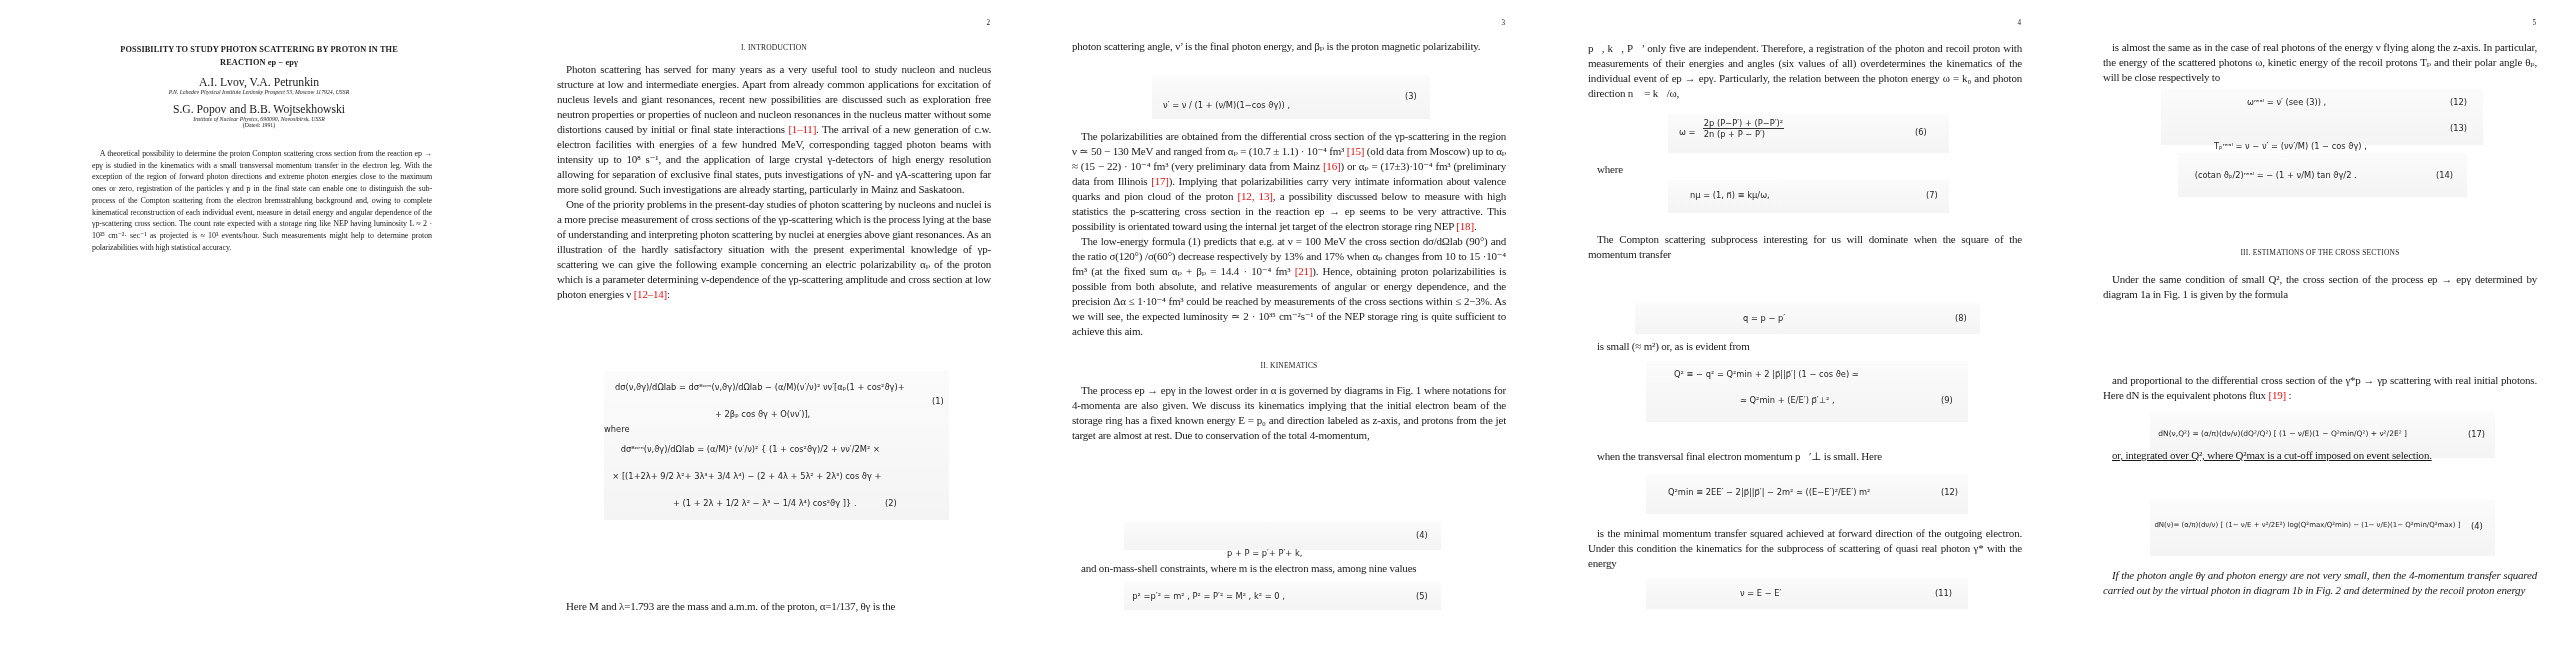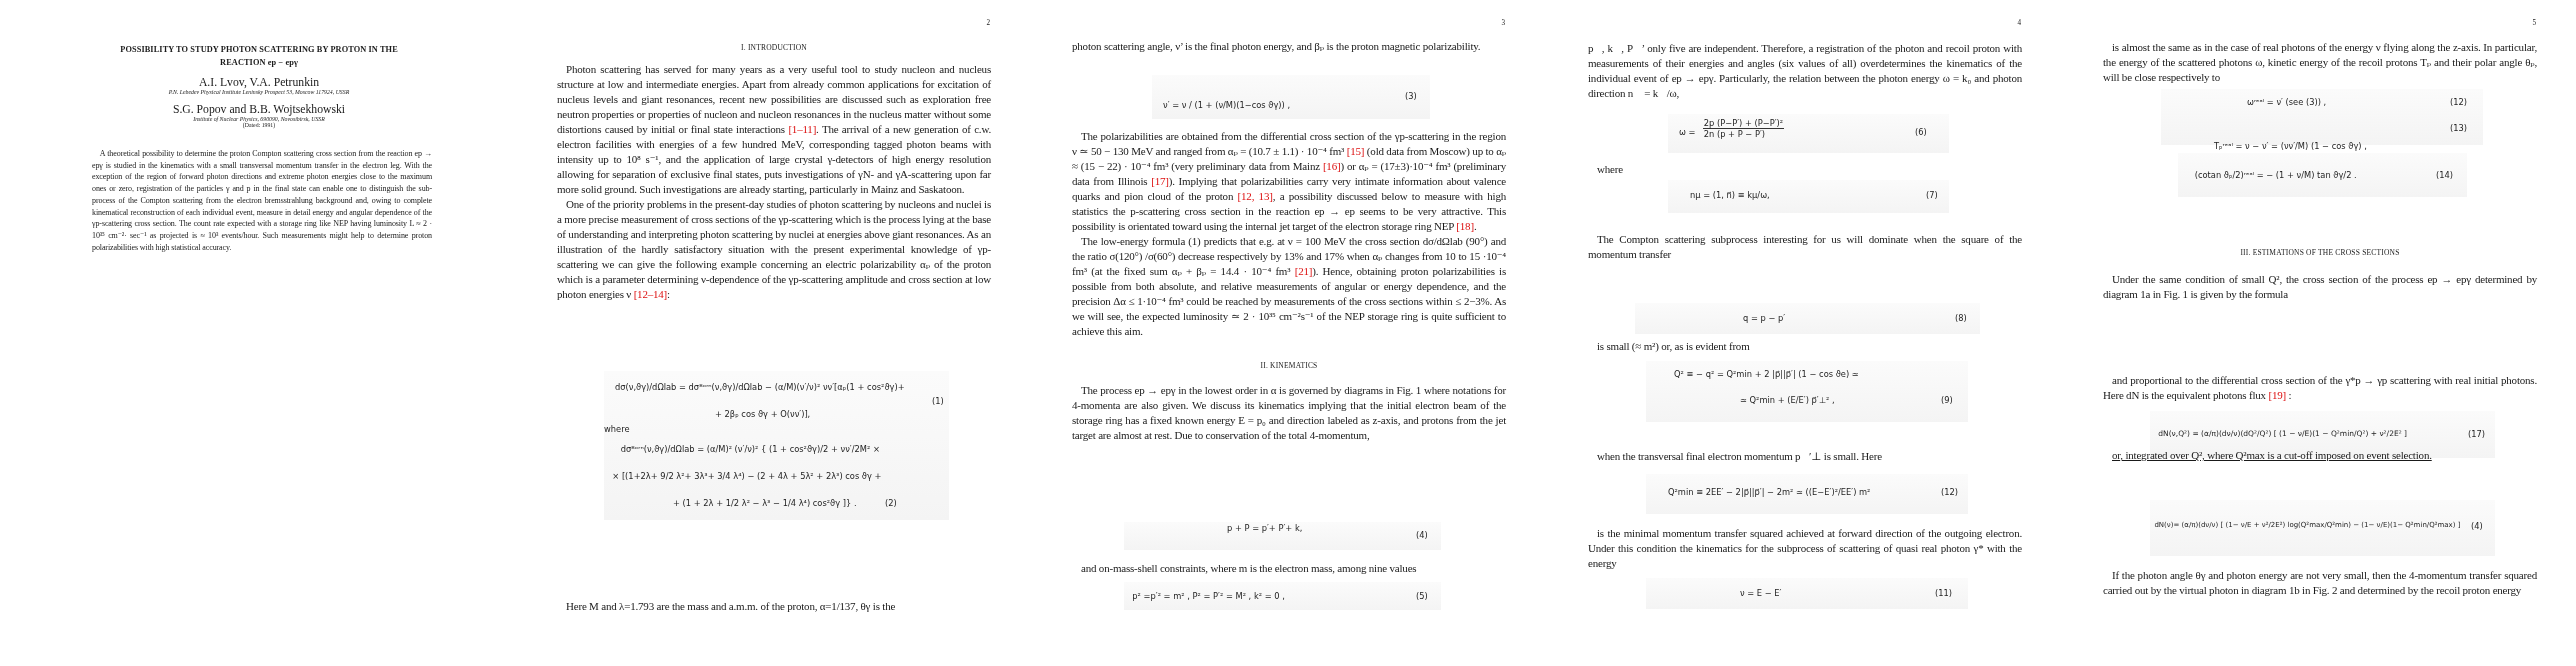--- a/index.html
+++ b/index.html
@@ -75,21 +75,21 @@
     <div class="eqline" style="left:11px; top:25px;">ν′ = ν / (1 + (ν/M)(1−cos ϑγ)) ,</div>
     <div class="eqline" style="left:253px; top:15.6px;">(3)</div>
   </div>
   <div class="col" style="top:129px;">
     <p class="txt ind"><span>The polarizabilities are obtained from the differential cross section of the γp-scattering in the region ν ≃ 50 − 130 MeV and ranged from αₚ = (10.7 ± 1.1) · 10⁻⁴ fm³ </span><span class="ref">[15]</span><span> (old data from Moscow) up to αₚ ≈ (15 − 22) · 10⁻⁴ fm³ (very preliminary data from Mainz </span><span class="ref">[16]</span><span>) or αₚ = (17±3)·10⁻⁴ fm³ (preliminary data from Illinois </span><span class="ref">[17]</span><span>). Implying that polarizabilities carry very intimate information about valence quarks and pion cloud of the proton </span><span class="ref">[12, 13]</span><span>, a possibility discussed below to measure with high statistics the p-scattering cross section in the reaction ep → ep seems to be very attractive. This possibility is orientated toward using the internal jet target of the electron storage ring NEP </span><span class="ref">[18]</span><span>.</span></p>
     <p class="txt ind"><span>The low-energy formula (1) predicts that e.g. at ν = 100 MeV the cross section dσ/dΩlab (90°) and the ratio σ(120°) /σ(60°) decrease respectively by 13% and 17% when αₚ changes from 10 to 15 ·10⁻⁴ fm³ (at the fixed sum αₚ + βₚ = 14.4 · 10⁻⁴ fm³ </span><span class="ref">[21]</span><span>). Hence, obtaining proton polarizabilities is possible from both absolute, and relative measurements of angular or energy dependence, and the precision Δα ≤ 1·10⁻⁴ fm³ could be reached by measurements of the cross sections within ≤ 2−3%. As we will see, the expected luminosity ≃ 2 · 10³⁵ cm⁻²s⁻¹ of the NEP storage ring is quite sufficient to achieve this aim.</span></p>
     <p class="sec" style="margin-top:22px;">II.   KINEMATICS</p>
     <p class="txt ind" style="margin-top:13.3px;">The process ep → epγ in the lowest order in α is governed by diagrams in Fig. 1 where notations for 4-momenta are also given. We discuss its kinematics implying that the initial electron beam of the storage ring has a fixed known energy E = p₀ and direction labeled as z-axis, and protons from the jet target are almost at rest. Due to conservation of the total 4-momentum,</p>
   </div>
   <div class="eq" style="left:94px; top:522px; width:317px; height:28px;">
-    <div class="eqline" style="left:103px; top:1px;">p + P = p′+ P′+ k,</div>
+    <div class="eqline" style="left:103px; top:26px;">p + P = p′+ P′+ k,</div>
     <div class="eqline" style="left:292px; top:7.8px;">(4)</div>
   </div>
   <div class="col" style="top:561px;">
     <p class="txt ind">and on-mass-shell constraints, where m is the electron mass, among nine values</p>
   </div>
   <div class="eq" style="left:94px; top:582px; width:317px; height:28px;">
     <div class="eqline" style="left:8.3px; top:9px;">p² =p′² = m² ,     P² = P′² = M² ,    k² = 0 ,</div>
     <div class="eqline" style="left:292px; top:9px;">(5)</div>
   </div>
 </div>
@@ -171,17 +171,17 @@
     <div class="eqline" style="left:8.3px; top:18px; font-size:7.5px;">dN(ν,Q²) = (α/π)(dν/ν)(dQ²/Q²) [ (1 − ν/E)(1 − Q²min/Q²) + ν²/2E² ]</div>
     <div class="eqline" style="left:318px; top:18px;">(17)</div>
   </div>
   <div class="col" style="top:448px;text-decoration:underline;">
     <p class="txt ind">or, integrated over Q², where Q²max is a cut-off imposed on event selection.</p>
   </div>
   <div class="eq" style="left:89px; top:500px; width:345px; height:56px;">
     <div class="eqline" style="left:4.4px; top:21px; font-size:7px;">dN(ν)= (α/π)(dν/ν) [ (1− ν/E + ν²/2E²) log(Q²max/Q²min) − (1− ν/E)(1− Q²min/Q²max) ]</div>
     <div class="eqline" style="left:321px; top:21px;">(4)</div>
   </div>
-  <div class="col" style="top:568px;">
+  <div class="col" style="top:568px;font-style:italic;">
     <p class="txt ind">If the photon angle θγ and photon energy are not very small, then the 4-momentum transfer squared carried out by the virtual photon in diagram 1b in Fig. 2 and determined by the recoil proton energy</p>
   </div>
 </div>
 
 
 </body></html>

